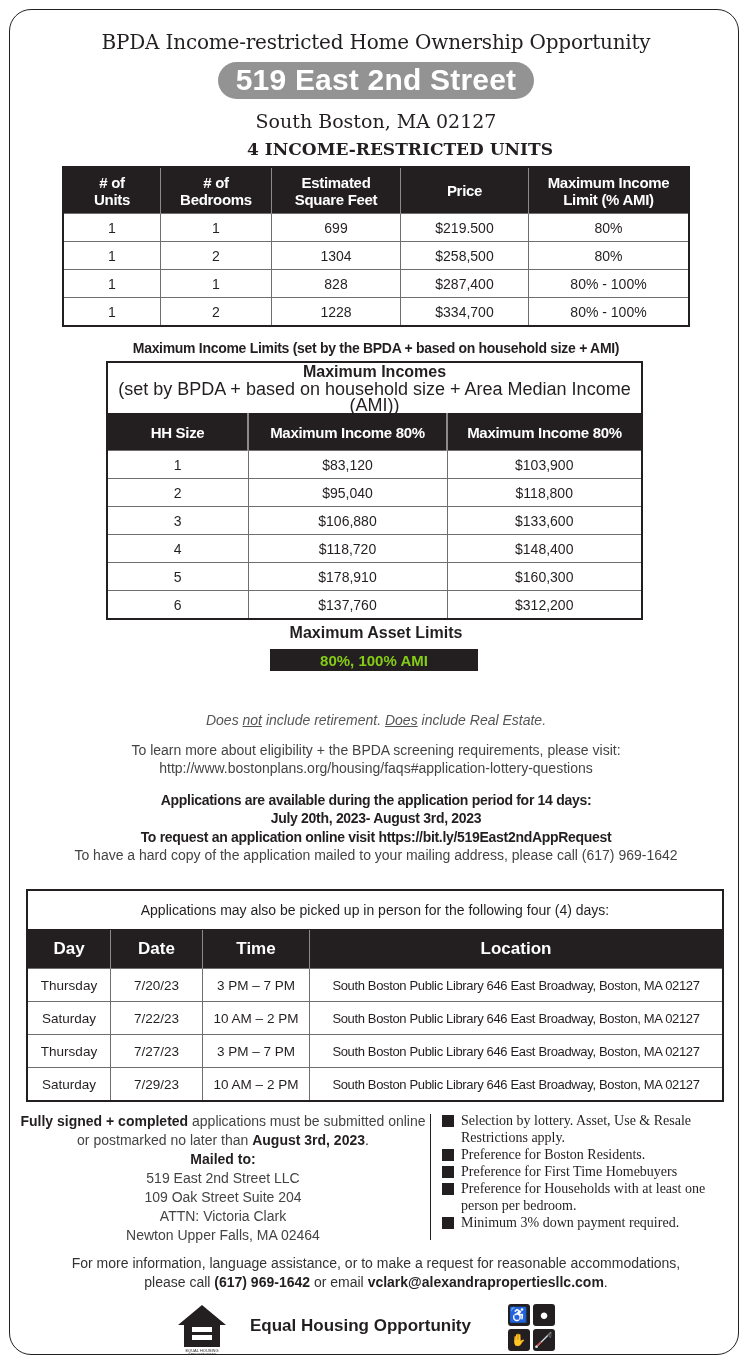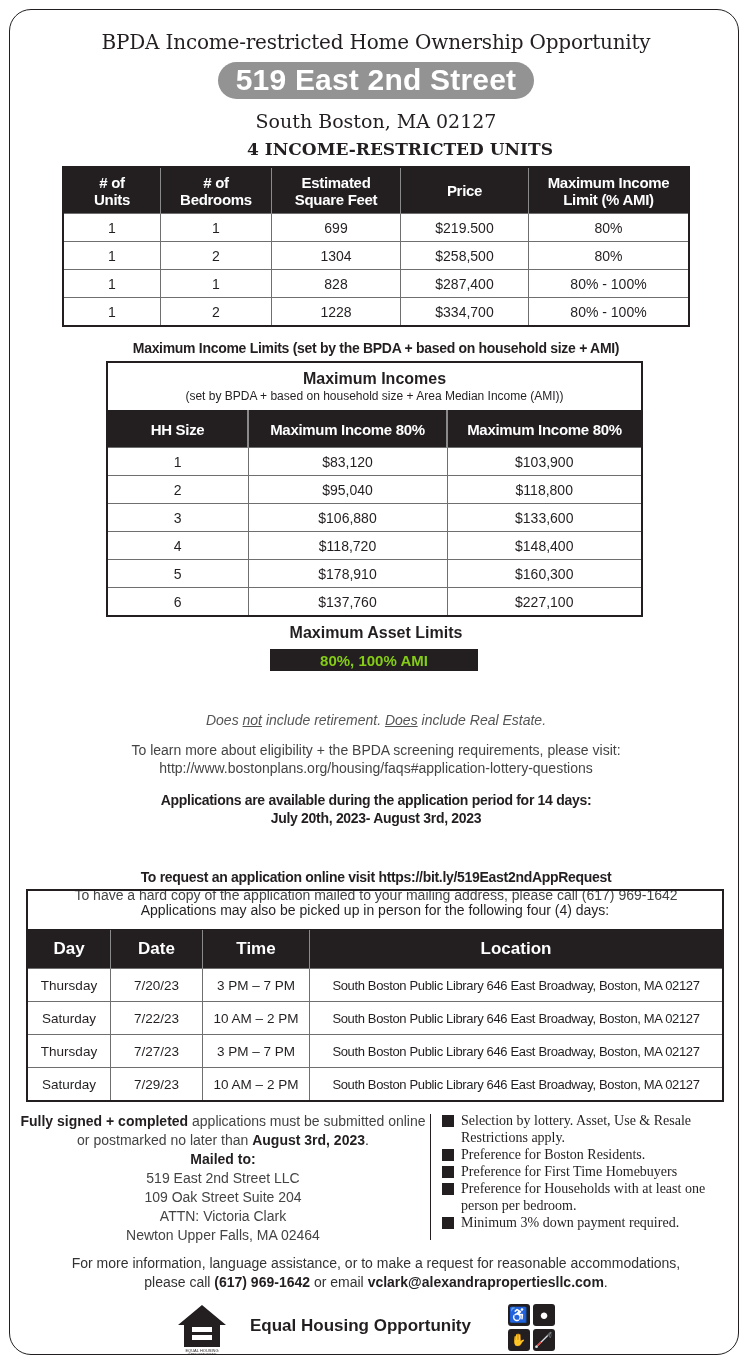--- a/index.html
+++ b/index.html
@@ -24,36 +24,36 @@
   .units-table { left: 62px; top: 166px; width: 628px; border: 2px solid #231f20; }
   .units-table th { background: #231f20; color: #fff; font-size: 15px; font-weight: bold;
                     height: 45px; line-height: 17px; border-left: 1px solid #8a8a8a; letter-spacing: -0.3px; }
   .units-table th:first-child { border-left: none; }
   .units-table td { font-size: 14px; height: 27px; border: 1px solid #6f6f6f; }
 
   .limits-caption { top: 340px; font-size: 14px; font-weight: bold; letter-spacing: -0.3px; }
   .income-table { left: 106px; top: 361px; width: 537px; border: 2px solid #231f20; }
   .income-table .ttl td { height: 47px; border-bottom: 1px solid #231f20; }
   .income-title { font-size: 16px; font-weight: bold; display: block; line-height: 18px; }
-  .income-sub { font-size: 12px; display: block; line-height: 16px; }
+  .income-sub { font-size: 18px; display: block; line-height: 16px; }
   .income-table th { background: #231f20; color: #fff; font-size: 15px; font-weight: bold;
                      height: 36px; border-left: 2px solid #8a8a8a; letter-spacing: -0.3px; }
   .income-table th:first-child { border-left: none; }
   .income-table td.cell { font-size: 14px; height: 27px; border: 1px solid #6f6f6f; }
 
   .asset-title { top: 624px; font-size: 16px; font-weight: bold; }
   .asset-table { left: 270px; top: 649px; width: 208px; border: 1px solid #231f20; }
   .asset-table th { background: #231f20; color: #84cc16; font-size: 15px; font-weight: bold; height: 20px; }
   .asset-table td { font-size: 14px; height: 25px; }
   .asset-note { top: 712px; font-size: 14px; font-style: italic; color: #555; }
   .asset-note u { text-decoration: underline; }
 
   .learn { top: 741px; font-size: 14px; color: #444; line-height: 18px; }
   .avail { top: 791px; font-size: 14px; font-weight: bold; line-height: 18px; letter-spacing: -0.3px; }
-  .request { top: 868px; font-size: 14px; line-height: 18px; }
+  .request { top: 828px; font-size: 14px; line-height: 18px; }
   .request b { letter-spacing: -0.3px; }
   .request span.lt { color: #444; }
 
   .pickup-table { left: 26px; top: 889px; width: 698px; border: 2px solid #231f20; }
   .pickup-table .cap td { height: 38px; font-size: 14px; border-bottom: 1px solid #231f20; }
   .pickup-table th { background: #231f20; color: #fff; font-size: 17px; font-weight: bold;
                      height: 38px; border-left: 1px solid #8a8a8a; }
   .pickup-table th:first-child { border-left: none; }
   .pickup-table td.cell { font-size: 13.5px; height: 32px; border: 1px solid #6f6f6f; }
   .pickup-table td.loc { font-size: 13px; letter-spacing: -0.35px; }
@@ -166,21 +166,21 @@
     <td class="cell">$148,400</td>
   </tr>
   <tr>
     <td class="cell">5</td>
     <td class="cell">$178,910</td>
     <td class="cell">$160,300</td>
   </tr>
   <tr>
     <td class="cell">6</td>
     <td class="cell">$137,760</td>
-    <td class="cell">$227,100</td>
+    <td class="cell">$312,200</td>
   </tr>
 </tbody>
   </table>
 
 <div class="center asset-title">Maximum Asset Limits</div>
 <table class="asset-table cond">
   <tbody>
       <tr>
         <th>80%, 100% AMI</th>
       </tr>

